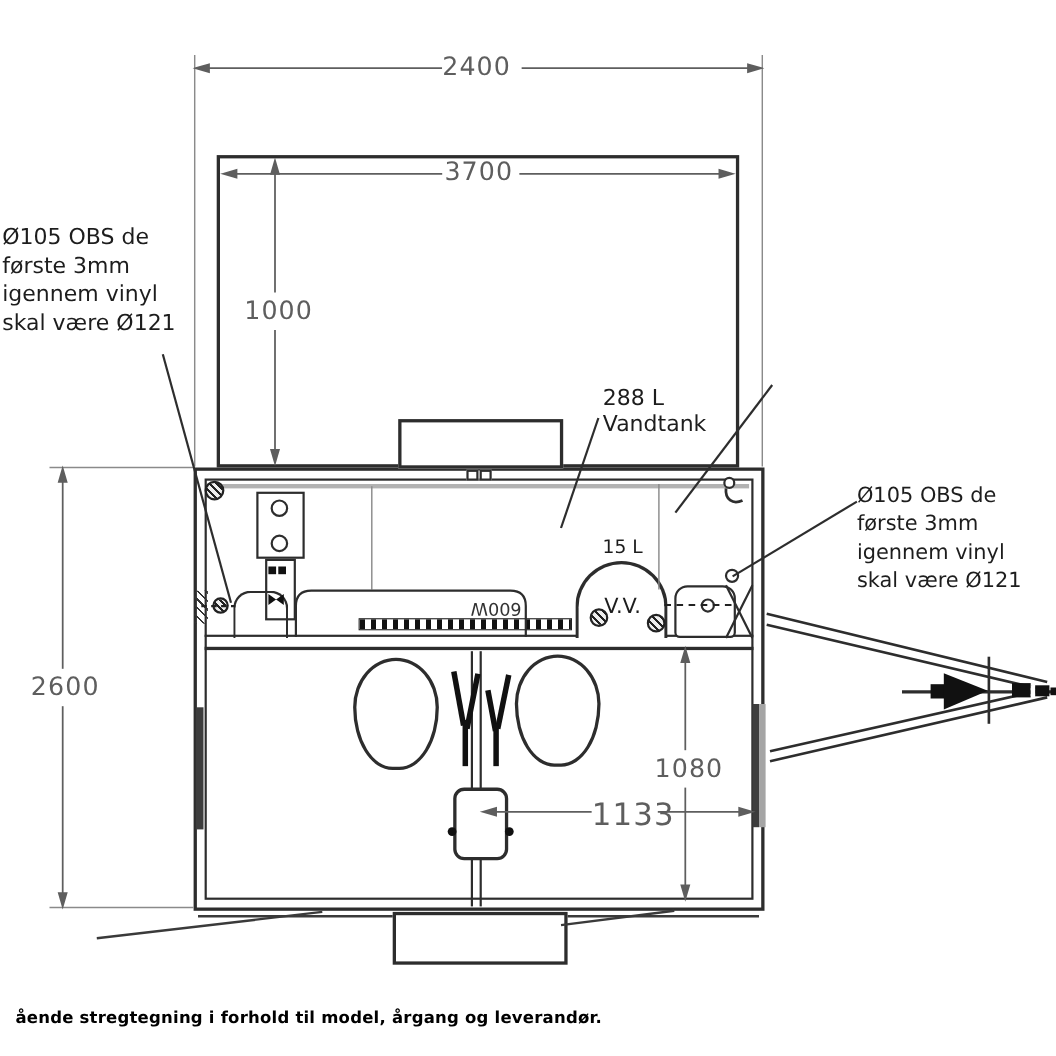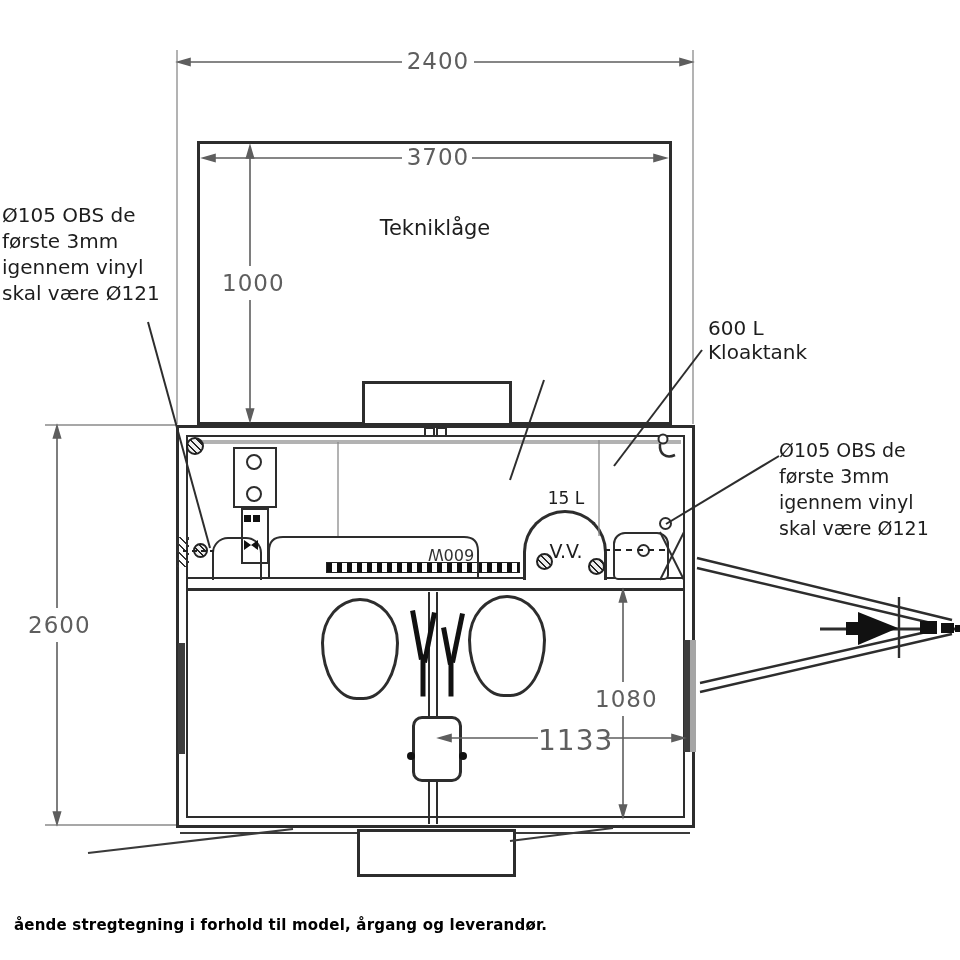--- a/index.html
+++ b/index.html
@@ -1,36 +1,35 @@
 <!DOCTYPE html>
 <html><head>
 <meta charset="utf-8">
 <style>
   html,body{margin:0;padding:0;background:#fff;}
   .canvas{position:relative;width:960px;height:960px;background:#fff;overflow:hidden;
           font-family:"DejaVu Sans",sans-serif;}
   .abs{position:absolute;}
   .line-dark{background:#2d2d2d;}
-  .dimtext{position:absolute;color:#5e5e5e;font-size:23px;letter-spacing:1px;text-align:center;background:#fff;line-height:1;}
+  .dimtext{position:absolute;color:#5e5e5e;font-size:23px;letter-spacing:1px;text-align:left;background:#fff;line-height:1;}
   .lbl{position:absolute;color:#1d1d1d;line-height:1.22;}
   .box{position:absolute;border:3px solid #2d2d2d;background:transparent;box-sizing:border-box;}
   .box2{position:absolute;border:2px solid #2d2d2d;background:transparent;box-sizing:border-box;}
   .hatchc{position:absolute;border:2px solid #222;border-radius:50%;box-sizing:border-box;
           background:repeating-linear-gradient(45deg,#222 0 2px,#eee 2px 5px);}
   .circ{position:absolute;border:2px solid #2d2d2d;border-radius:50%;background:#fff;box-sizing:border-box;}
   svg.overlay{position:absolute;left:0;top:0;pointer-events:none;}
   .footer{position:absolute;color:#000;font-weight:600;font-size:15px;letter-spacing:.2px;}
 </style>
 </head>
 <body>
 
 <div class="canvas">
 
   <div class="box" style="left:197px;top:141px;width:475px;height:284px;"></div>
-  <div class="lbl" style="left:360px;top:216px;width:150px;text-align:center;font-size:21px;">Tekniklåge</div>
 
   <div class="box" style="left:176px;top:425px;width:519px;height:403px;"></div>
   <div class="box2" style="left:186px;top:435px;width:499px;height:383px;"></div>
   <div class="abs" style="left:190px;top:440px;width:491px;height:4px;background:#b2b2b2;"></div>
 
   <div class="box" style="left:362px;top:381px;width:150px;height:45px;background:#fff;"></div>
   <div class="box2" style="left:424px;top:427px;width:11px;height:10px;background:#fff;"></div>
   <div class="box2" style="left:436px;top:427px;width:11px;height:10px;background:#fff;"></div>
 
   <div class="abs line-dark" style="left:186px;top:577px;width:499px;height:2px;"></div>
@@ -176,20 +175,20 @@
     <div>første 3mm</div>
     <div>igennem vinyl</div>
     <div>skal være Ø121</div>
   </div>
   <div class="lbl" style="left:779px;top:437px;font-size:19px;line-height:26px;">
     <div>Ø105 OBS de</div>
     <div>første 3mm</div>
     <div>igennem vinyl</div>
     <div>skal være Ø121</div>
   </div>
-  <div class="lbl" style="left:708px;top:316px;font-size:20px;line-height:24px;">
-    <div>600 L</div>
-    <div>Kloaktank</div>
+  <div class="lbl" style="left:548px;top:349px;font-size:20px;line-height:24px;">
+    <div>288 L</div>
+    <div>Vandtank</div>
   </div>
 
   <div class="footer" style="left:1px;top:916px;margin-left:13px;">ående stregtegning i forhold til model, årgang og leverandør.</div>
 
 </div>
 
 </body></html>

